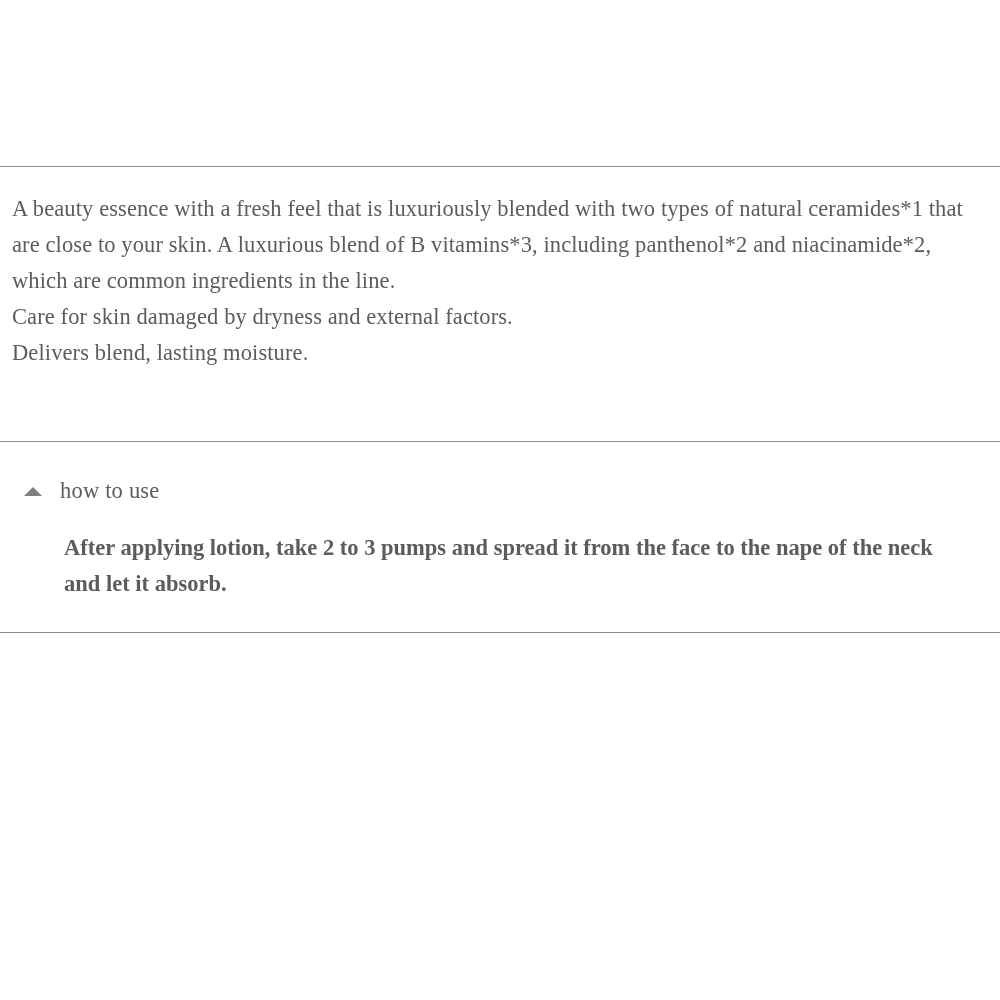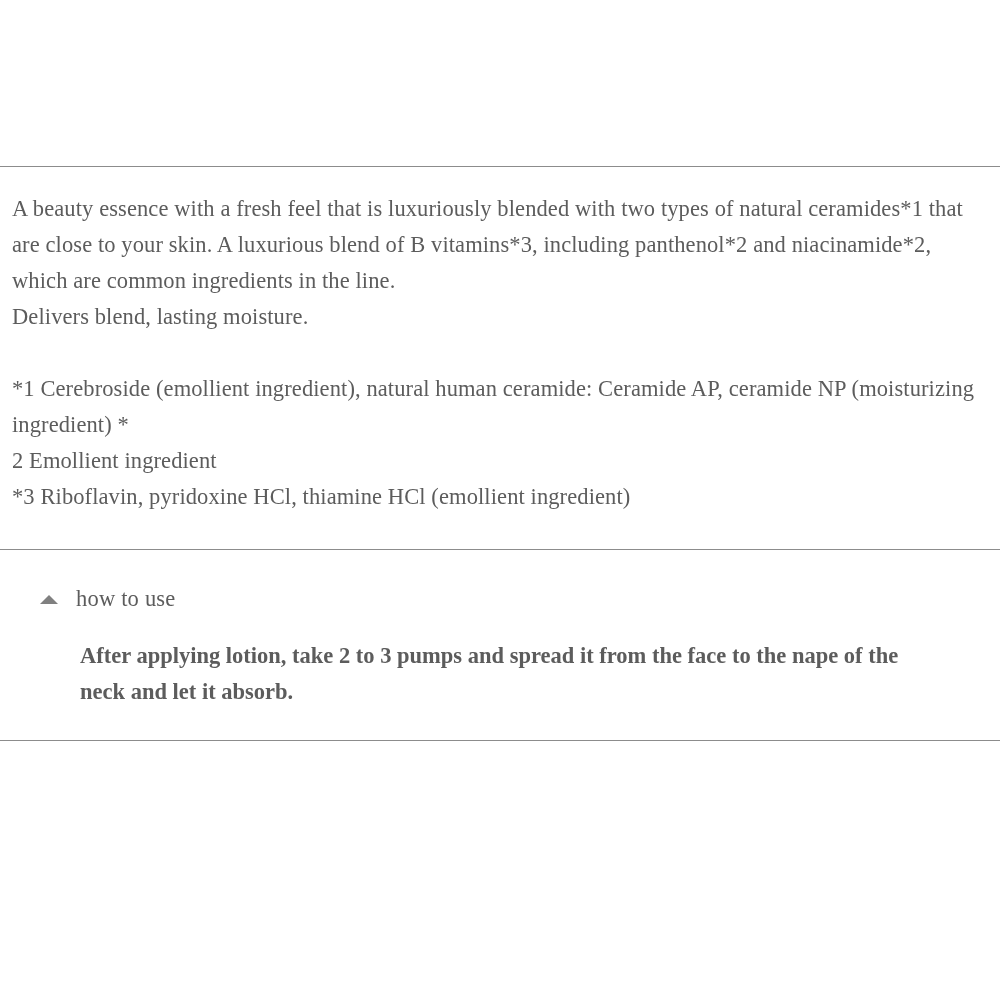--- a/index.html
+++ b/index.html
@@ -46,21 +46,21 @@
   .gap {
     height: 36px;
   }
   .notes-block {
     padding: 0 0 0 12px;
   }
   .rule-2-wrap {
     padding-top: 34px;
   }
   .howto {
-    padding: 0 28px;
+    padding: 0 12px;
   }
   .howto-head {
     display: flex;
     align-items: center;
     gap: 18px;
     padding: 36px 0 18px 6px;
     cursor: pointer;
   }
   .caret {
     width: 0;
@@ -93,30 +93,26 @@
 <body>
 
 <div class="page">
 
   <div class="spacer-top"></div>
 
   <hr class="rule">
 
   <div class="desc-block">
     <p class="desc-line para">A beauty essence with a fresh feel that is luxuriously blended with two types of natural ceramides*1 that are close to your skin. A luxurious blend of B vitamins*3, including panthenol*2 and niacinamide*2, which are common ingredients in the line.</p>
+    <p class="desc-line para">Care for skin damaged by dryness and external factors.</p>
     <p class="desc-line para">Delivers blend, lasting moisture.</p>
   </div>
 
   <div class="gap"></div>
 
-  <div class="notes-block">
-    <p class="note-line para">*1 Cerebroside (emollient ingredient), natural human ceramide: Ceramide AP, ceramide NP (moisturizing ingredient) *</p>
-    <p class="note-line para">2 Emollient ingredient</p>
-    <p class="note-line para">*3 Riboflavin, pyridoxine HCl, thiamine HCl (emollient ingredient)</p>
-  </div>
 
   <div class="rule-2-wrap">
     <hr class="rule">
   </div>
 
   <div class="howto">
     <div class="howto-head">
       <span class="caret"></span>
       <span class="howto-title">how to use</span>
     </div>

